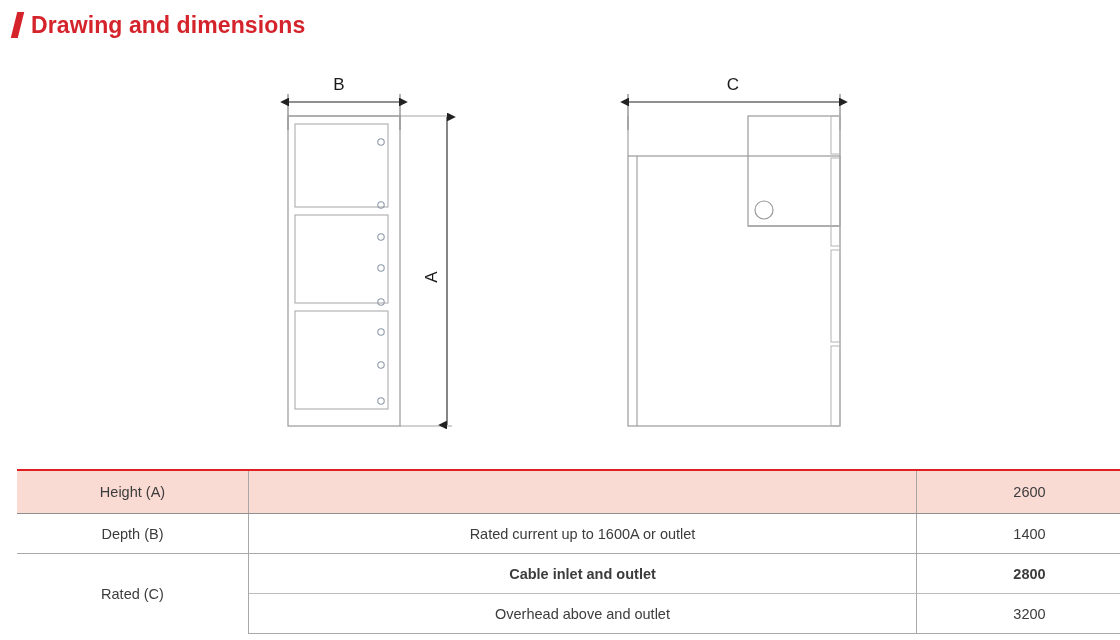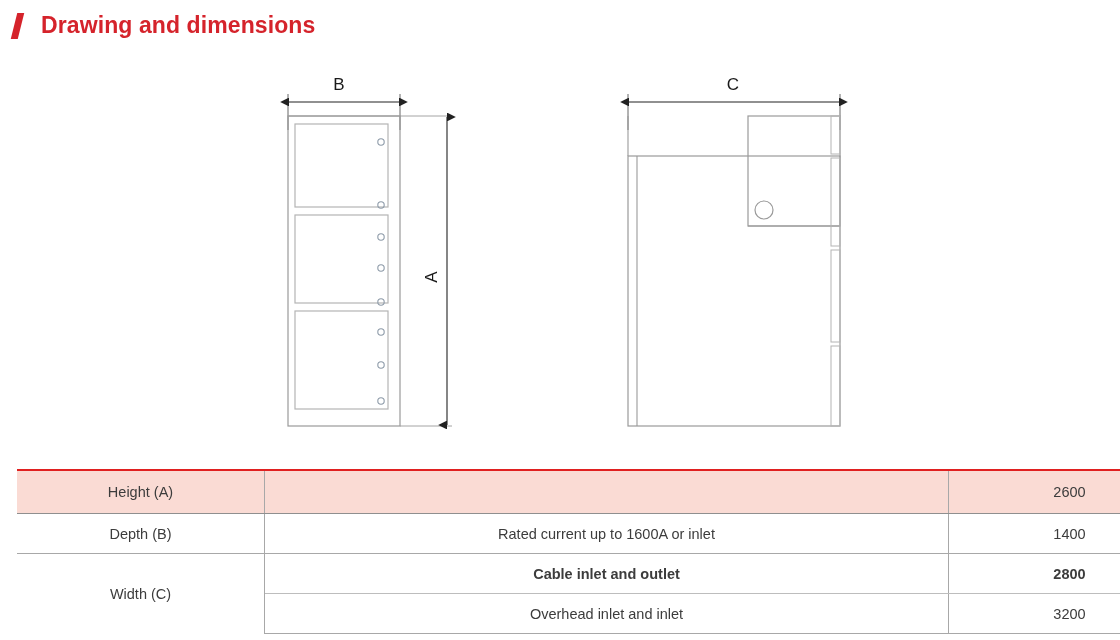--- a/index.html
+++ b/index.html
@@ -14,22 +14,22 @@
     overflow: hidden;
     position: relative;
   }
 
   
   .title-bar {
     position: absolute;
     left: 14px;
     top: 12px;
     display: flex;
-    align-items: center;
-    gap: 20px;
+    align-items: flex-start;
+    gap: 10px;
   }
   .title-slash {
     width: 7px;
     height: 26px;
     background: #d5232b;
     transform: skewX(-14deg);
     flex: none;
   }
   .title-text {
     font-size: 23px;
@@ -65,21 +65,21 @@
     border-collapse: collapse;
     table-layout: fixed;
     font-size: 14.5px;
     color: #3c3c3c;
   }
   .spec-table td {
     border-bottom: 1.5px solid #a8a8a8;
     border-right: 1.5px solid #a8a8a8;
     text-align: center;
     vertical-align: middle;
-    padding: 0 14px;
+    padding: 0 6px;
     height: 39px;
     background: #ffffff;
   }
   .spec-table td.last-col {
     border-right: none;
   }
   .spec-table tr.header-row td {
     background: #fadbd4;
     border-top: 2.5px solid #e02020;
     border-bottom: 1.5px solid #8f8f8f;
@@ -182,26 +182,26 @@
 
 <table class="spec-table">
   <tbody>
     <tr class="header-row">
       <td class="col-label">Height (A)</td>
       <td class="col-desc"></td>
       <td class="col-val last-col">2600</td>
     </tr>
     <tr>
       <td class="col-label">Depth (B)</td>
-      <td class="col-desc">Rated current up to 1600A or inlet</td>
+      <td class="col-desc">Rated current up to 1600A or outlet</td>
       <td class="col-val last-col">1400</td>
     </tr>
     <tr>
-      <td class="col-label no-bottom" rowspan="2">Width (C)</td>
+      <td class="col-label no-bottom" rowspan="2">Rated (C)</td>
       <td class="col-desc sub-row">Cable inlet and outlet</td>
       <td class="col-val last-col sub-row">2800</td>
     </tr>
     <tr>
-      <td class="col-desc">Overhead inlet and inlet</td>
+      <td class="col-desc">Overhead above and outlet</td>
       <td class="col-val last-col">3200</td>
     </tr>
   </tbody>
 </table>
 
 </body></html>

